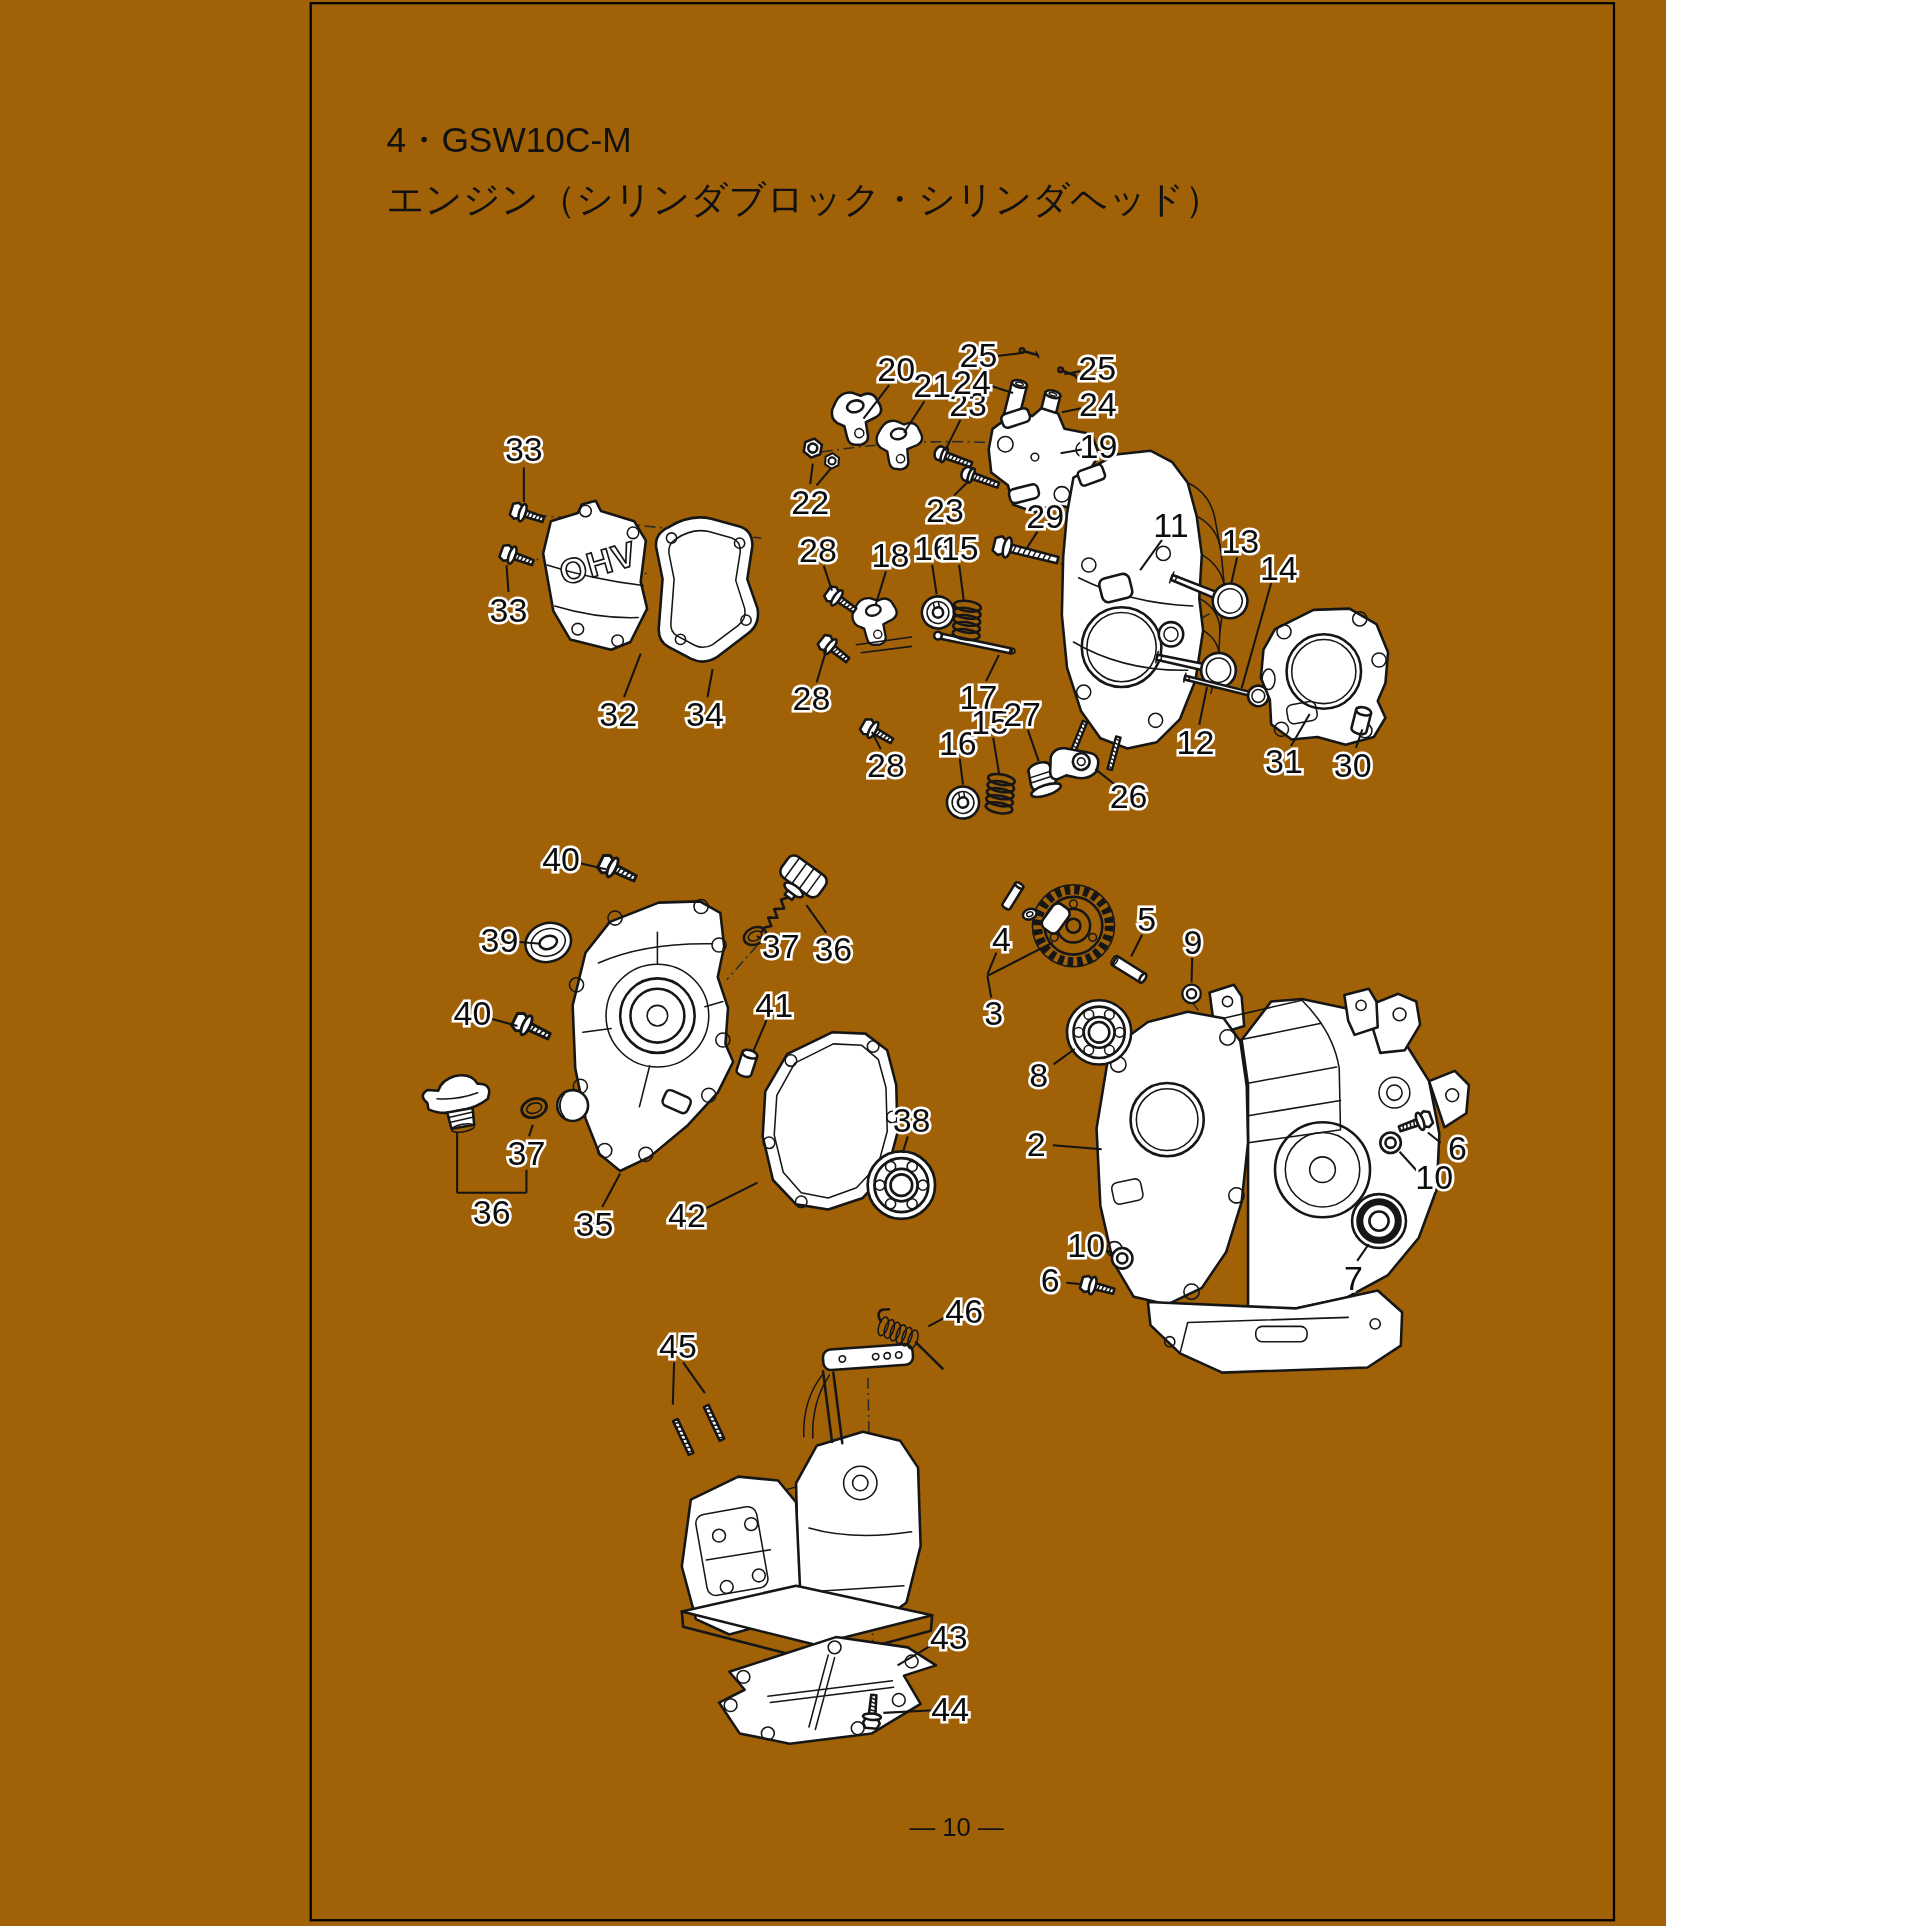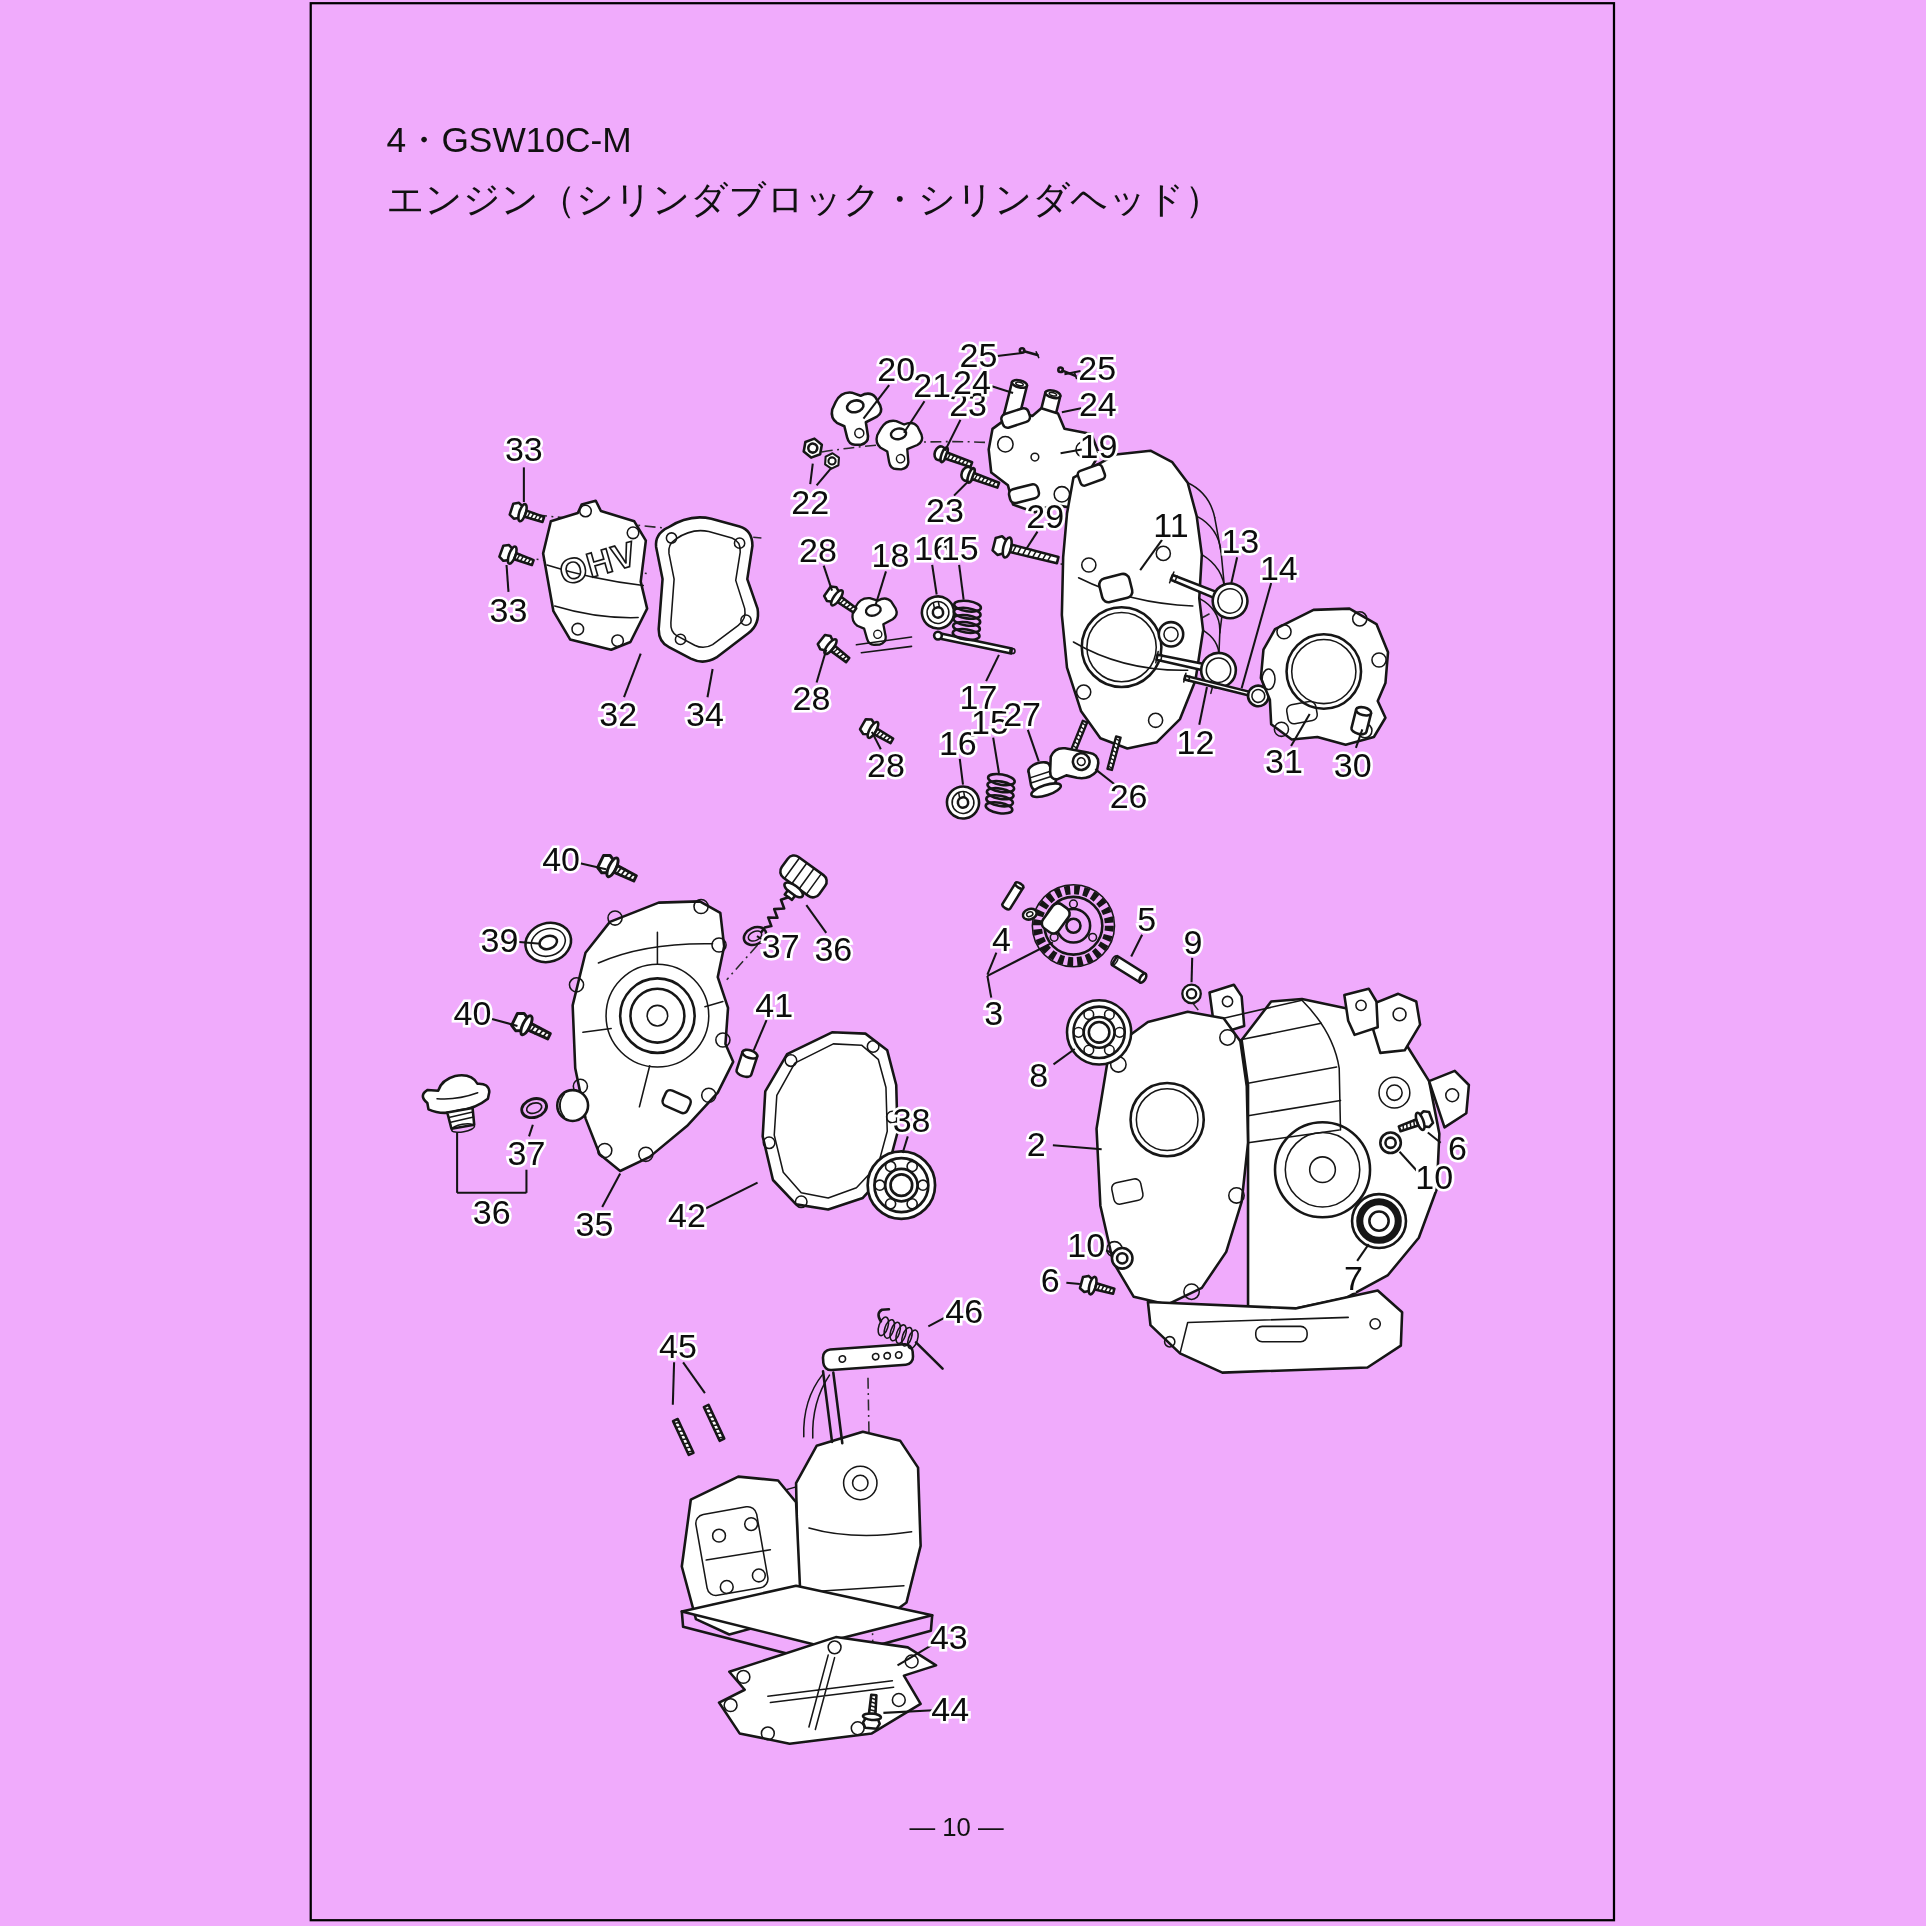--- a/index.html
+++ b/index.html
@@ -1,16 +1,16 @@
 <!DOCTYPE html>
 <html style="font-size:10.3px"><head>
 <meta charset="utf-8">
 <style>
   html,body{margin:0;padding:0;background:#ffffff;}
-  #page{position:relative;width:1926px;height:1926px;background:#f0abfc;
+  #page{position:relative;width:1666px;height:1926px;background:#a16207;
         font-family:"Liberation Sans","DejaVu Sans",sans-serif;}
   svg{position:absolute;left:0;top:0;}
   .frame{fill:none;stroke:#000;stroke-width:3.5px;}
   .ln{fill:none;stroke:#161616;stroke-width:4px;stroke-linecap:round;stroke-linejoin:round;}
   .fw{fill:#ffffff;stroke:#161616;stroke-width:4px;stroke-linecap:round;stroke-linejoin:round;}
   .thin{stroke-width:2.4px;}
   .dash{fill:none;stroke:#2a2a2a;stroke-width:2.4px;stroke-dasharray:17 7 3 7;}
   .leader{fill:none;stroke:#141414;stroke-width:3.2px;}
   .callout-num{font-family:"Liberation Sans",sans-serif;font-size:53px;fill:#0d0d0d;
                text-anchor:middle;dominant-baseline:central;

